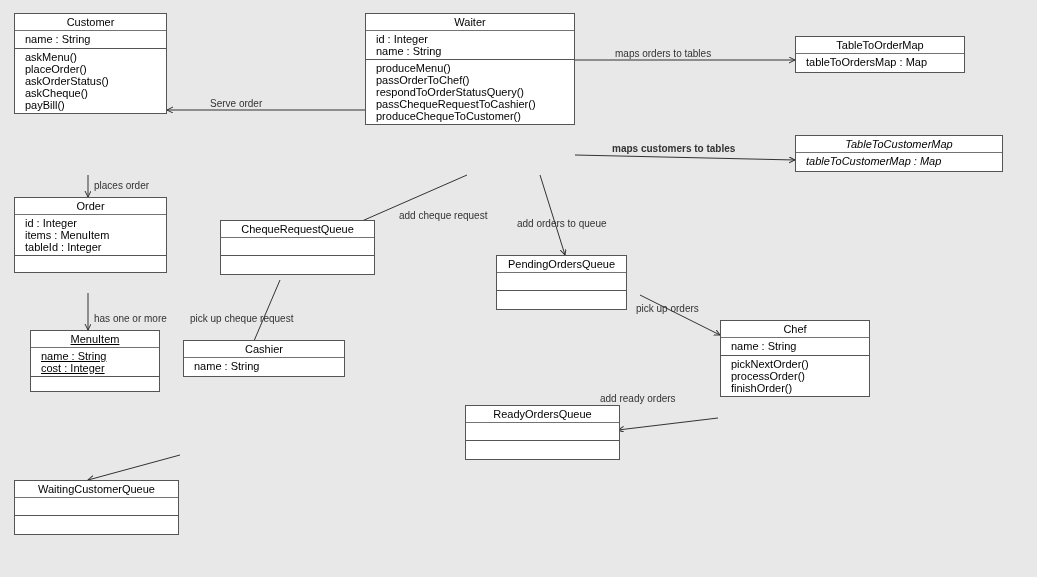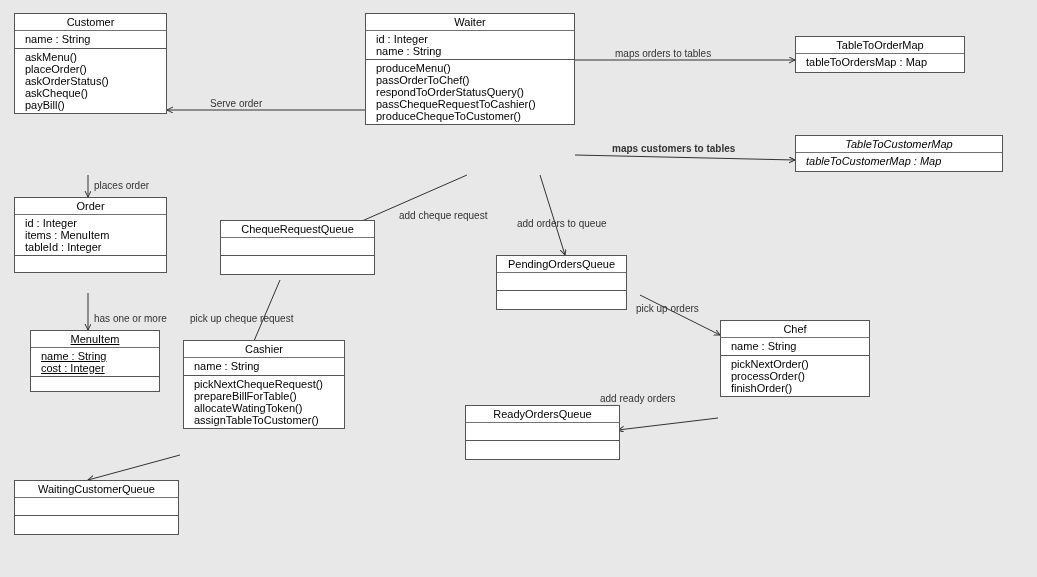--- a/index.html
+++ b/index.html
@@ -159,23 +159,20 @@
 
   <div class="uml-box" style="left:720px; top:320px; width:150px;">
     <div class="uml-header">Chef</div>
     <div class="uml-section">name : String</div>
     <div class="uml-section">pickNextOrder()<br>processOrder()<br>finishOrder()</div>
   </div>
 
   <div class="uml-box" style="left:183px; top:340px; width:162px;">
     <div class="uml-header">Cashier</div>
     <div class="uml-section">name : String</div>
-    <div class="uml-section">
-      pickNextChequeRequest()<br>prepareBillForTable()<br>allocateWatingToken()<br>assignTableToCustomer()
-    </div>
   </div>
 
   <div class="uml-box" style="left:465px; top:405px; width:155px;">
     <div class="uml-header">ReadyOrdersQueue</div>
     <div class="uml-section-empty" style="min-height:18px;"></div>
     <div class="uml-section-empty" style="min-height:18px;"></div>
   </div>
 
   <div class="uml-box" style="left:14px; top:480px; width:165px;">
     <div class="uml-header">WaitingCustomerQueue</div>

